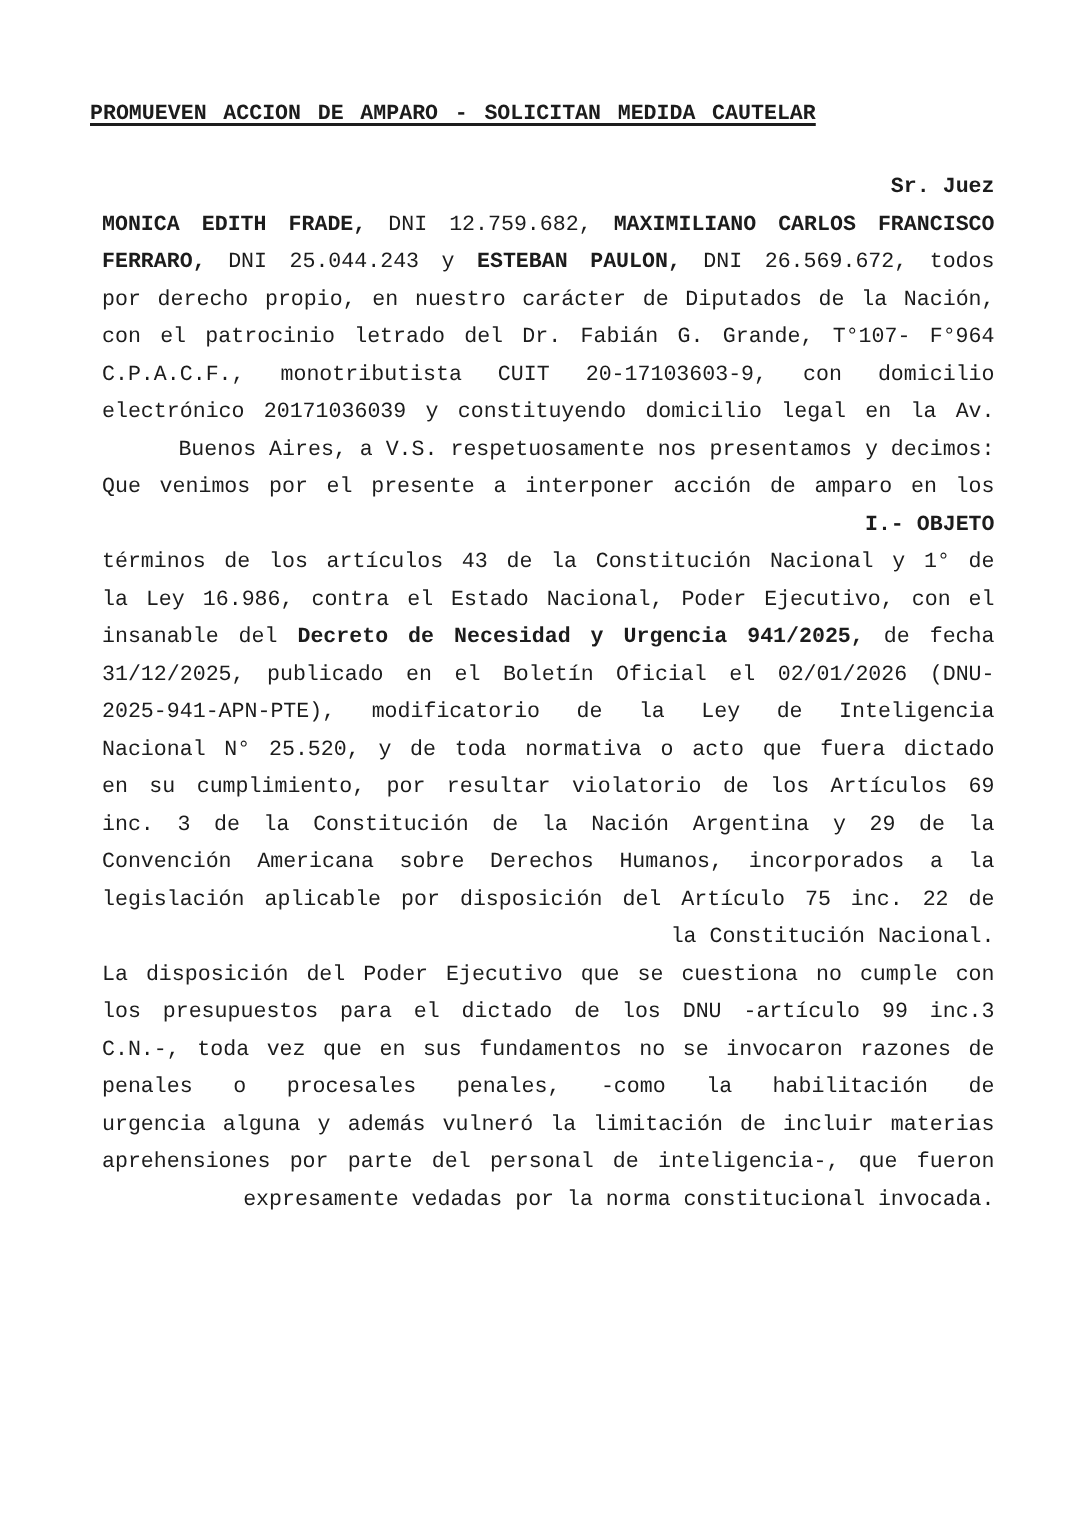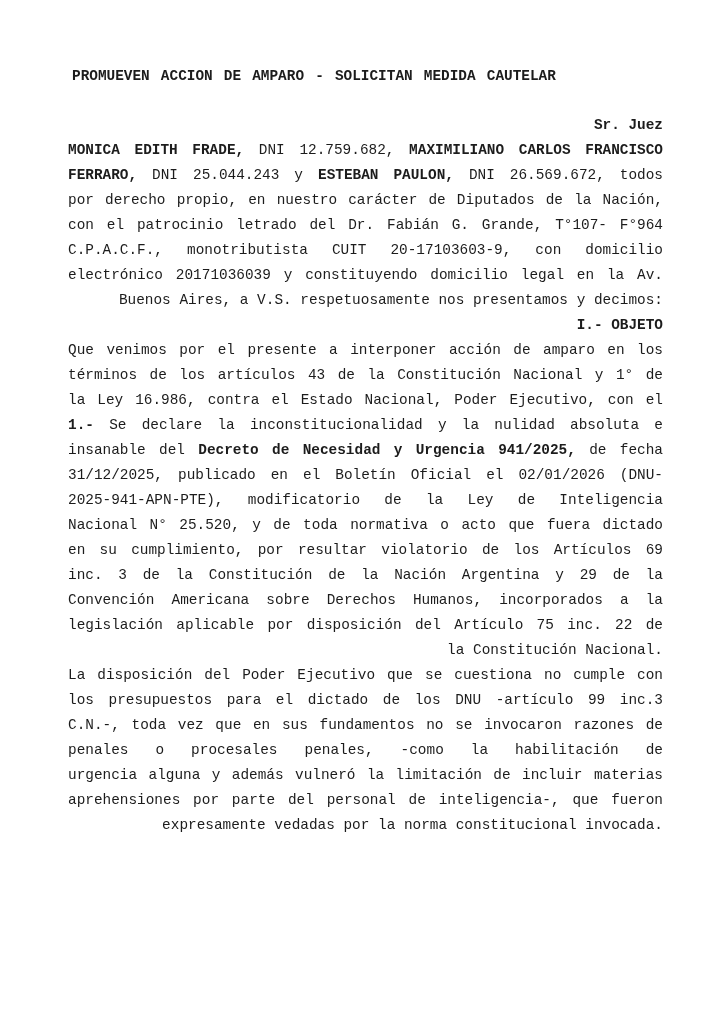--- a/index.html
+++ b/index.html
@@ -12,25 +12,26 @@
     width: 724px;
     height: 1024px;
     background: var(--paper, #ffffff);
     overflow: hidden;
     font-family: "Liberation Mono", "DejaVu Sans Mono", monospace;
     font-size: 14.4px;
     color: var(--ink, #1c1c1c);
   }
   .doc-title {
     position: absolute;
-    left: 72px;
+    left: 60px;
     top: 64px;
     line-height: 25px;
     font-weight: bold;
     word-spacing: 2.5px;
+    text-decoration: underline;
     text-decoration-thickness: 1.5px;
     text-underline-offset: 3px;
     white-space: nowrap;
   }
   .doc-body {
     position: absolute;
     left: 68px;
     top: 113px;
     width: 595px;
   }
@@ -56,25 +57,24 @@
   <div class="doc-title">PROMUEVEN ACCION DE AMPARO - SOLICITAN MEDIDA CAUTELAR</div>
   <div class="doc-body">
       <div class="line"><span class="b">Sr. Juez</span></div>
       <div class="line just"><span class="b">MONICA EDITH FRADE,</span><span> DNI 12.759.682, </span><span class="b">MAXIMILIANO CARLOS FRANCISCO</span></div>
       <div class="line just"><span class="b">FERRARO,</span><span> DNI 25.044.243 y </span><span class="b">ESTEBAN PAULON,</span><span> DNI 26.569.672, todos</span></div>
       <div class="line just"><span>por derecho propio, en nuestro carácter de Diputados de la Nación,</span></div>
       <div class="line just"><span>con el patrocinio letrado del Dr. Fabián G. Grande, T°107- F°964</span></div>
       <div class="line just"><span>C.P.A.C.F., monotributista CUIT 20-17103603-9, con domicilio</span></div>
       <div class="line just"><span>electrónico 20171036039 y constituyendo domicilio legal en la Av.</span></div>
       <div class="line"><span>Buenos Aires, a V.S. respetuosamente nos presentamos y decimos:</span></div>
+      <div class="line just"><span>Que venimos por el presente a interponer acción de amparo en los</span></div>
       <div class="line"><span class="b">I.- OBJETO</span></div>
-      <div class="line just"><span>Que venimos por el presente a interponer acción de amparo en los</span></div>
       <div class="line just"><span>términos de los artículos 43 de la Constitución Nacional y 1° de</span></div>
       <div class="line just"><span>la Ley 16.986, contra el Estado Nacional, Poder Ejecutivo, con el</span></div>
-      <div class="line just"><span class="b">1.-</span><span> Se declare la inconstitucionalidad y la nulidad absoluta e</span></div>
       <div class="line just"><span>insanable del </span><span class="b">Decreto de Necesidad y Urgencia 941/2025,</span><span> de fecha</span></div>
       <div class="line just"><span>31/12/2025, publicado en el Boletín Oficial el 02/01/2026 (DNU-</span></div>
       <div class="line just"><span>2025-941-APN-PTE), modificatorio de la Ley de Inteligencia</span></div>
       <div class="line just"><span>Nacional N° 25.520, y de toda normativa o acto que fuera dictado</span></div>
       <div class="line just"><span>en su cumplimiento, por resultar violatorio de los Artículos 69</span></div>
       <div class="line just"><span>inc. 3 de la Constitución de la Nación Argentina y 29 de la</span></div>
       <div class="line just"><span>Convención Americana sobre Derechos Humanos, incorporados a la</span></div>
       <div class="line just"><span>legislación aplicable por disposición del Artículo 75 inc. 22 de</span></div>
       <div class="line"><span>la Constitución Nacional.</span></div>
       <div class="line just"><span>La disposición del Poder Ejecutivo que se cuestiona no cumple con</span></div>

